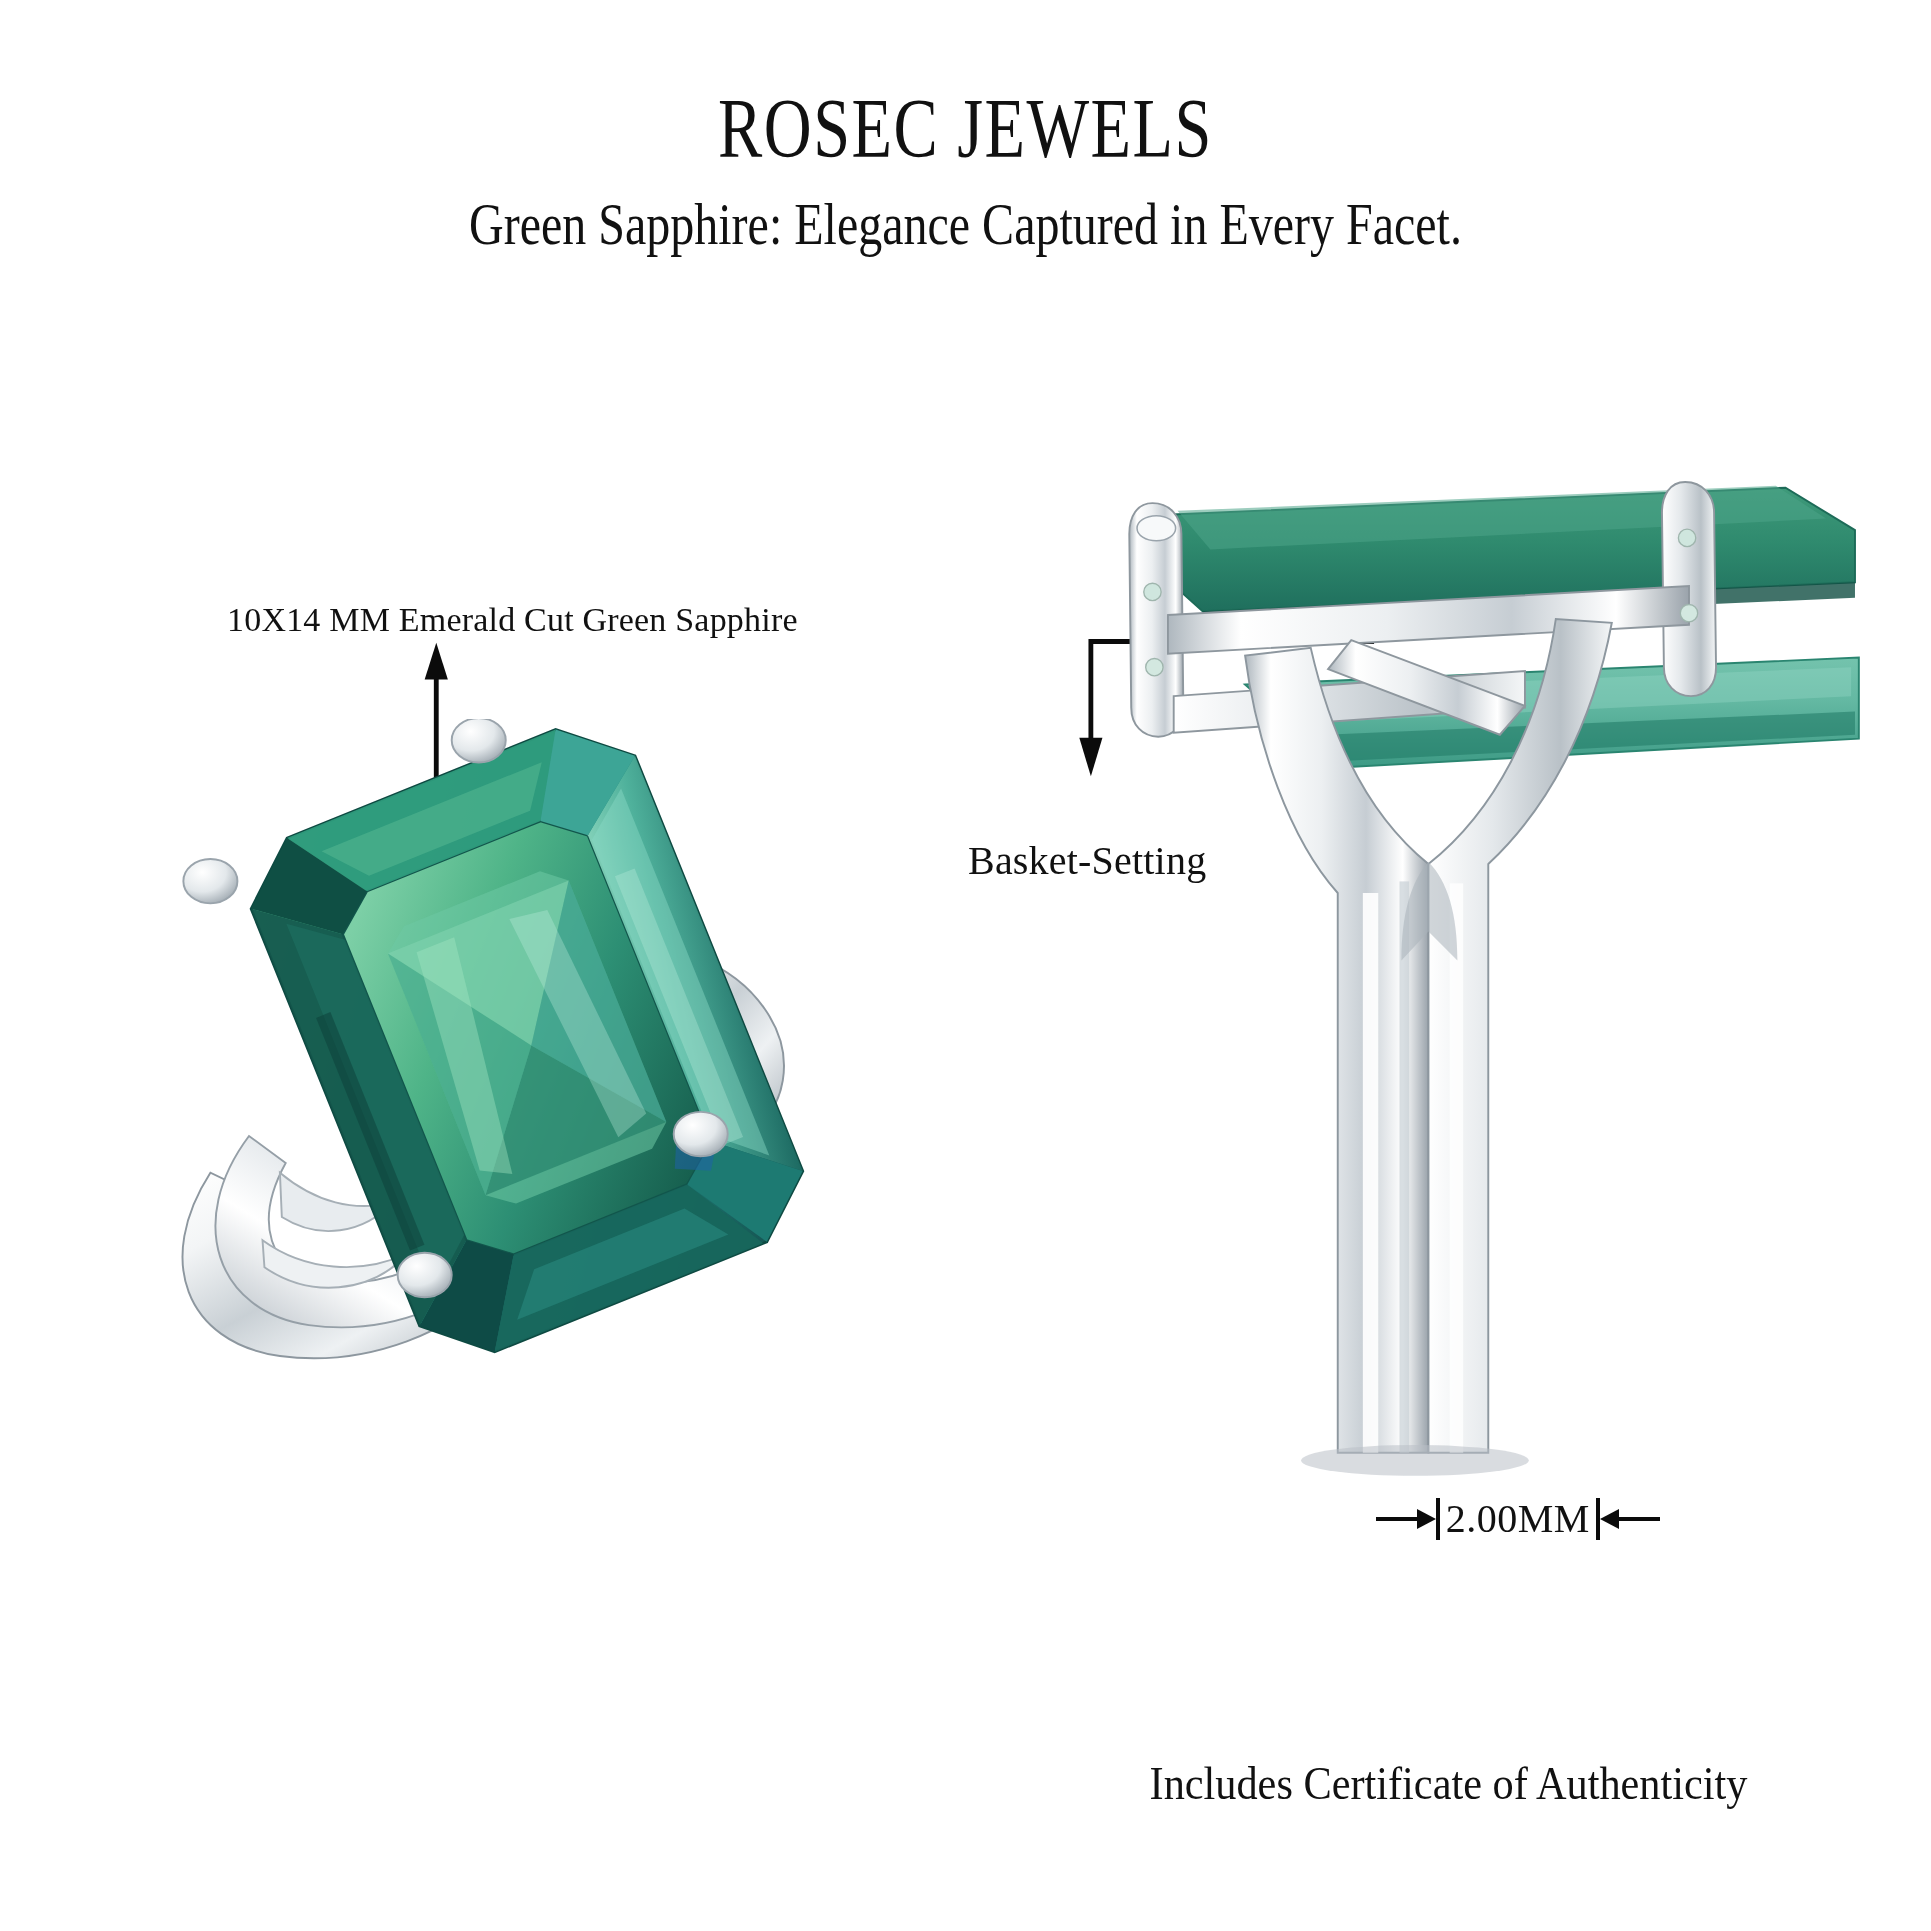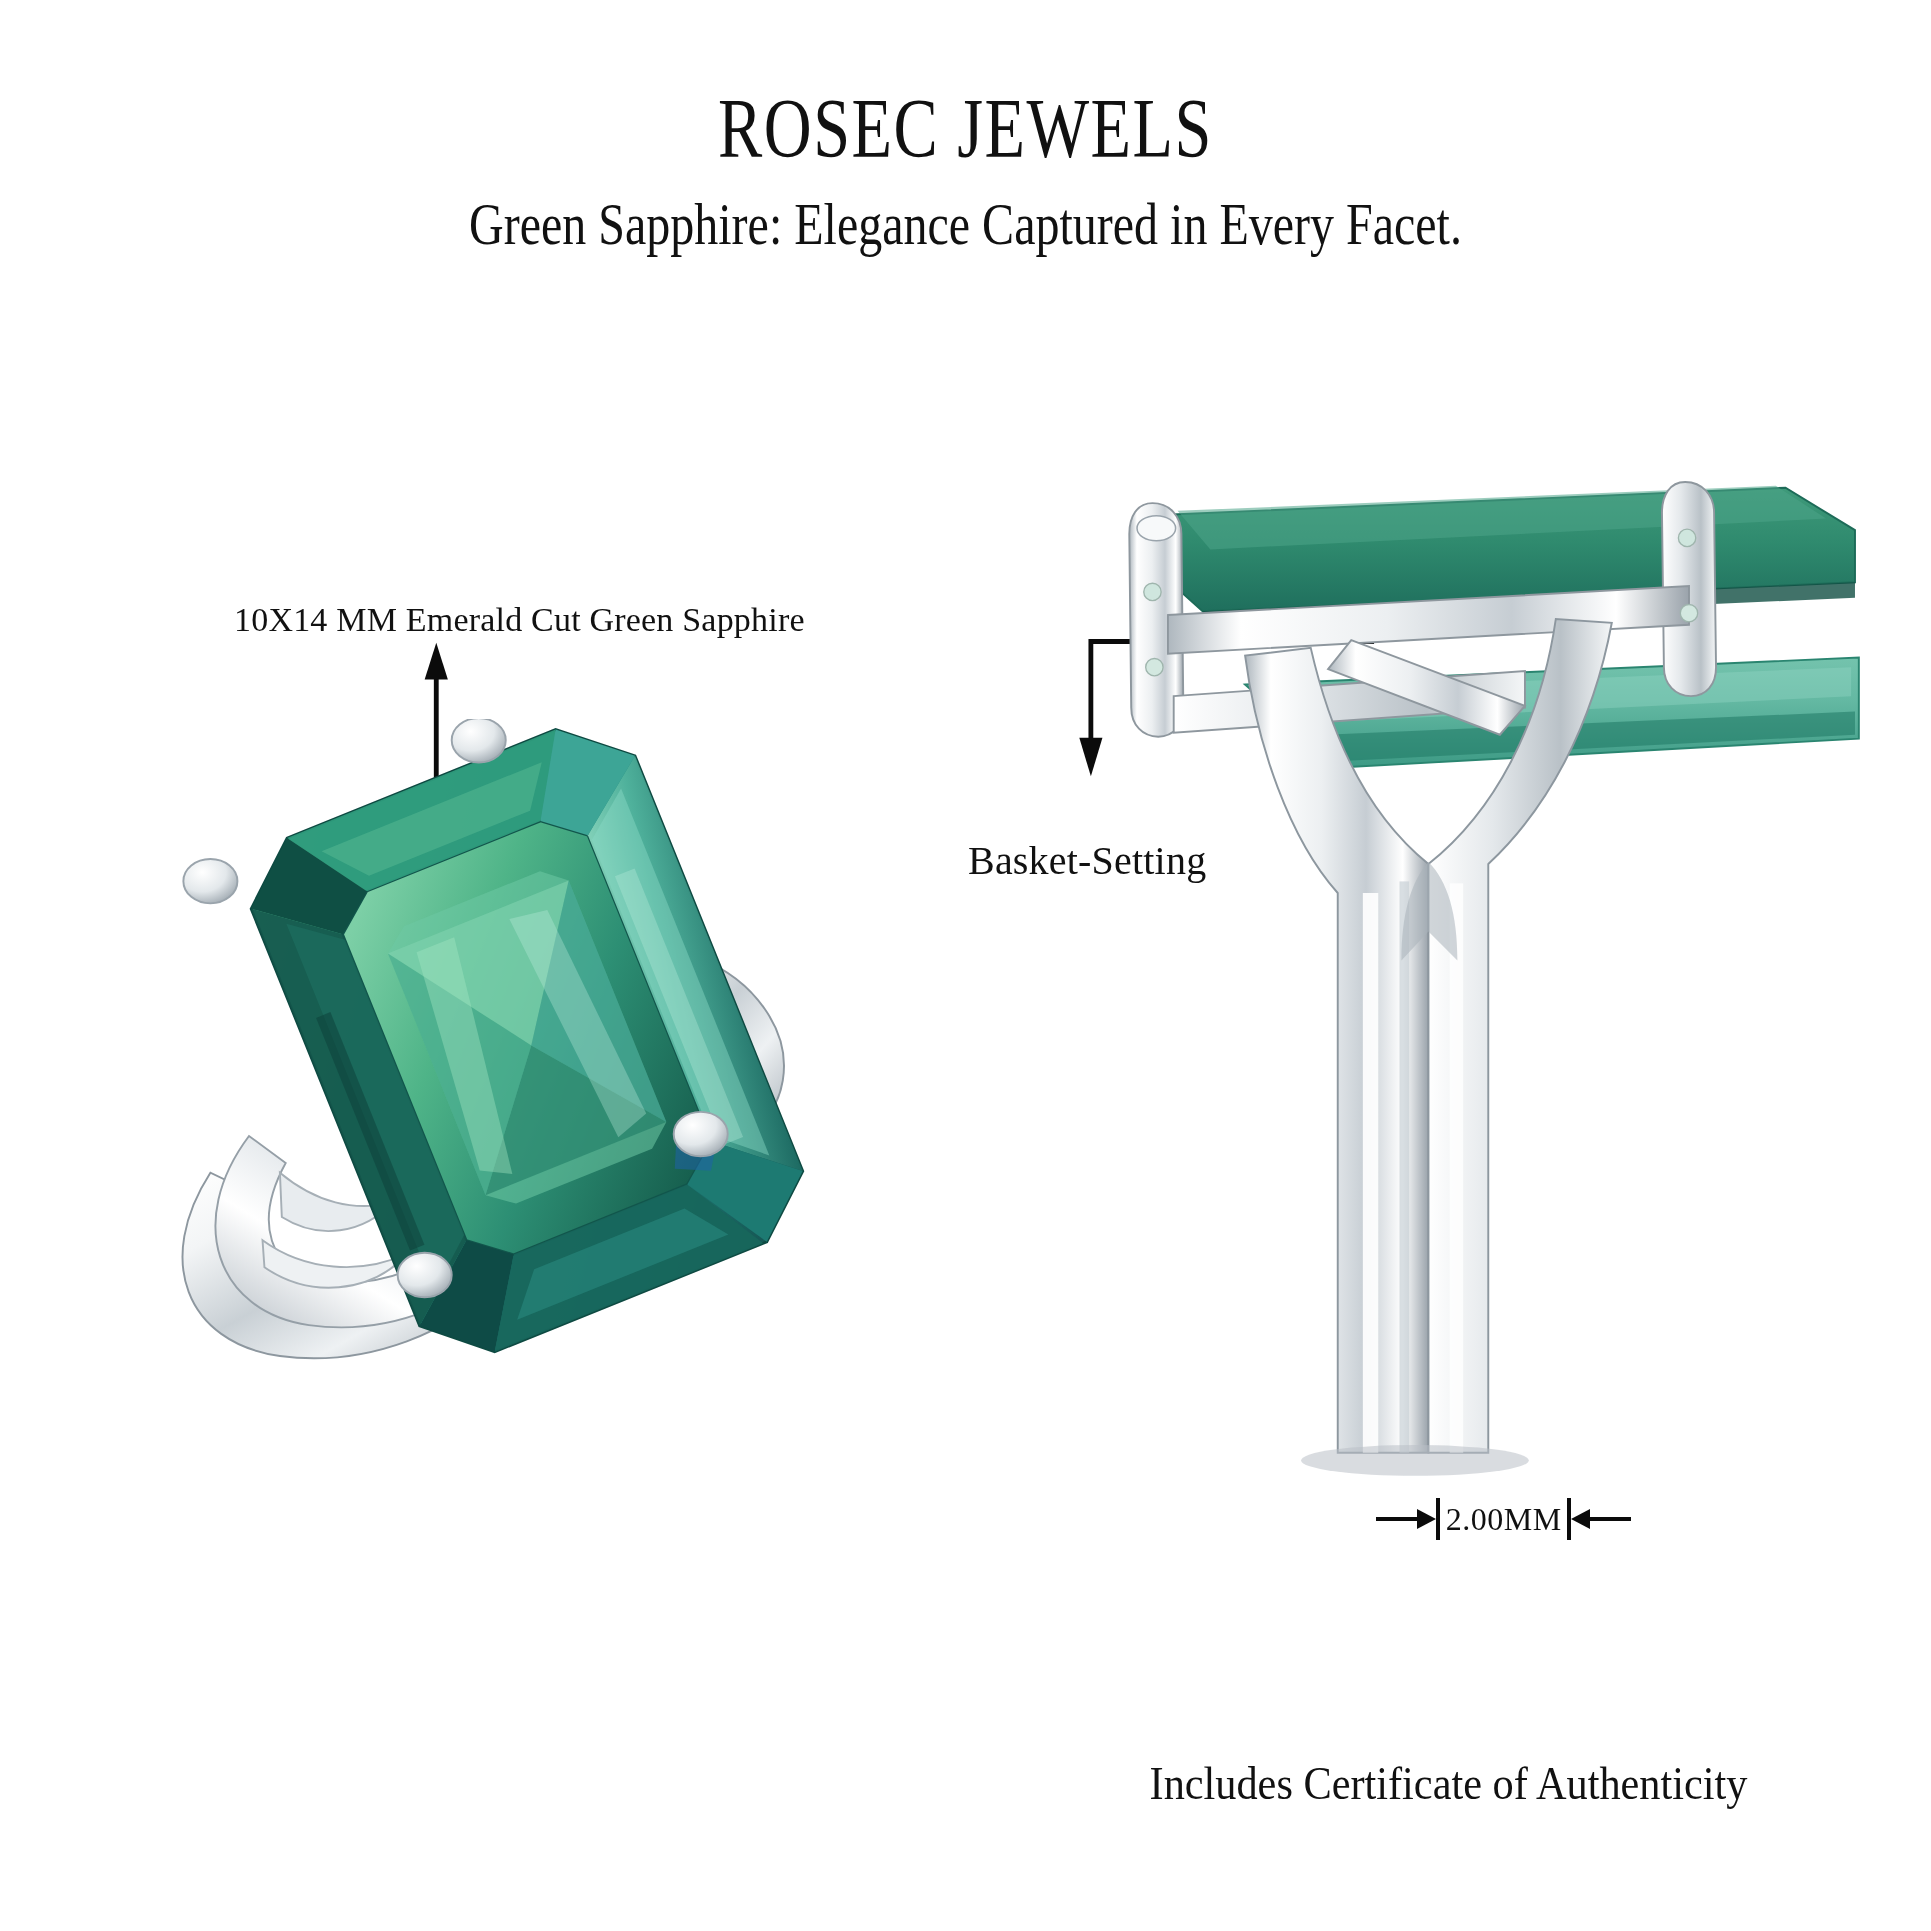--- a/index.html
+++ b/index.html
@@ -46,21 +46,21 @@
   }
 
   
   .anno {
     position: absolute;
     font-size: 34px;
     line-height: 1.28;
     letter-spacing: 0.2px;
     white-space: pre-line;
   }
-  #gem-anno { top: 554px; left: 234px; }
+  #gem-anno { top: 554px; left: 227px; }
   #basket-anno { top: 784px; left: 968px; font-size: 40px; }
 
   
   .leader-svg {
     position: absolute;
     overflow: visible;
     pointer-events: none;
   }
 
   
@@ -74,21 +74,21 @@
   #dimension-callout {
     position: absolute;
     left: 1376px;
     top: 1492px;
     height: 54px;
     display: flex;
     align-items: center;
     gap: 0px;
   }
   #dimension-callout .dim-text {
-    font-size: 32px;
+    font-size: 40px;
     line-height: 1;
     letter-spacing: 0.5px;
     padding: 0 5.8px;
   }
   .dim-tick {
     width: 3.9px;
     height: 42px;
     background: #0b0b0b;
     display: block;
   }

